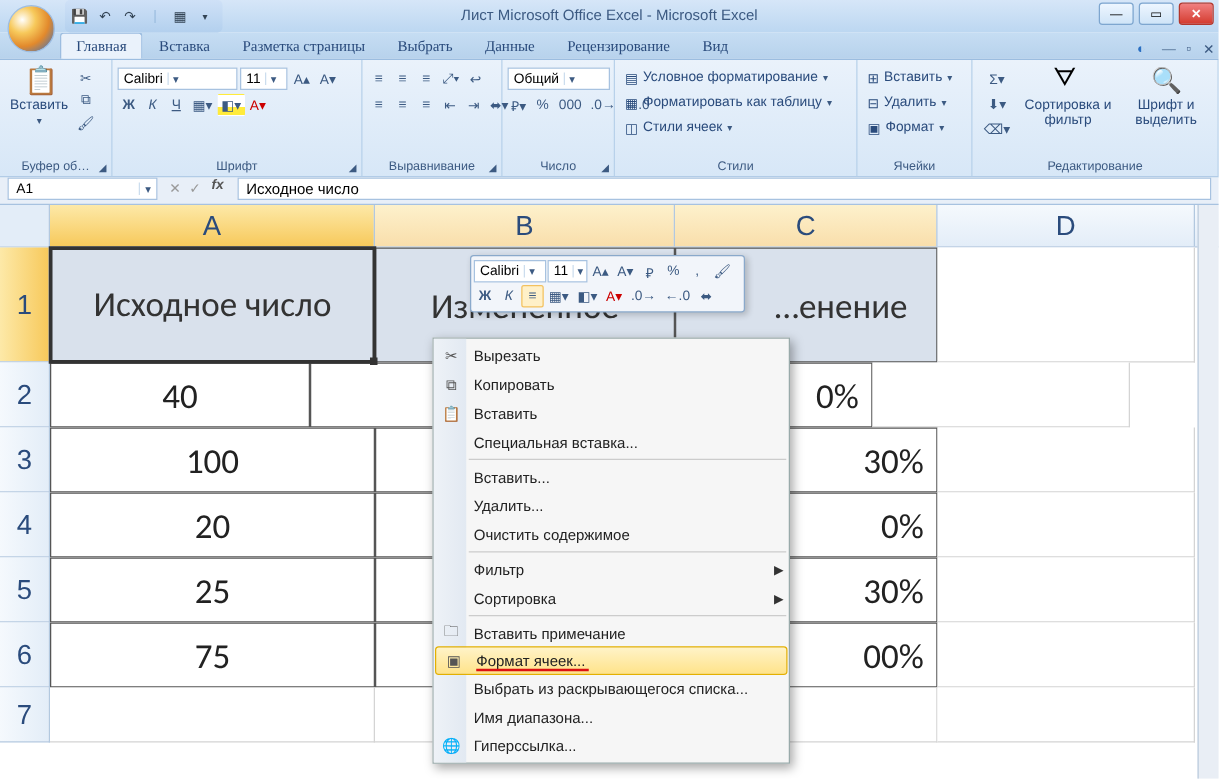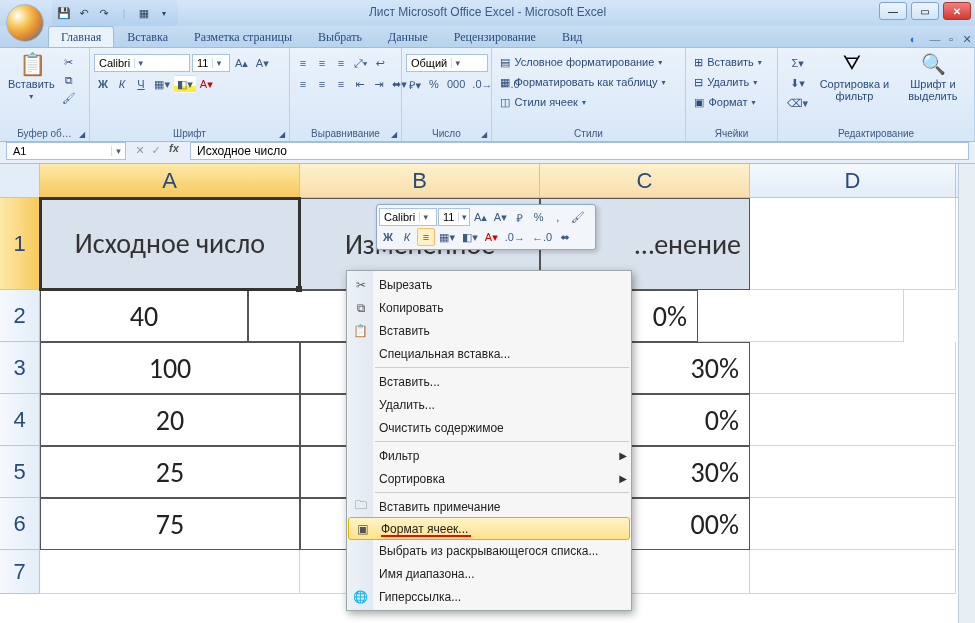--- a/index.html
+++ b/index.html
@@ -298,21 +298,21 @@
   </div>
   <div class="rows">
 
     <div class="gridrow">
       <div class="rh sel" style="height:92px">1</div>
       <div class="cell hcell selA" style="width:260px;height:92px;flex-direction:column">
         <span style="white-space:pre-line;text-align:center;line-height:1.2">Исходное число</span>
         <span class="fillhandle"></span>
       </div>
       <div class="cell hcell" style="width:240px;height:92px">Измененное</div>
-      <div class="cell hcell" style="width:210px;height:92px;justify-content:flex-end;padding-right:8px">…енение</div>
+      <div class="cell hcell" style="width:210px;height:92px;justify-content:flex-end;padding-right:23px">…енение</div>
       <div class="cell newcell" style="width:206px;height:92px"></div>
     </div>
 
     <div class="gridrow">
       <div class="rh" style="height:52px">2</div>
       <div class="cell dcell" style="width:208px;height:52px">40</div>
       <div class="cell dcell" style="width:240px;height:52px"></div>
       <div class="cell dcell" style="width:210px;height:52px;justify-content:flex-end;padding-right:10px">0%</div>
       <div class="cell newcell" style="width:206px;height:52px"></div>
     </div>

